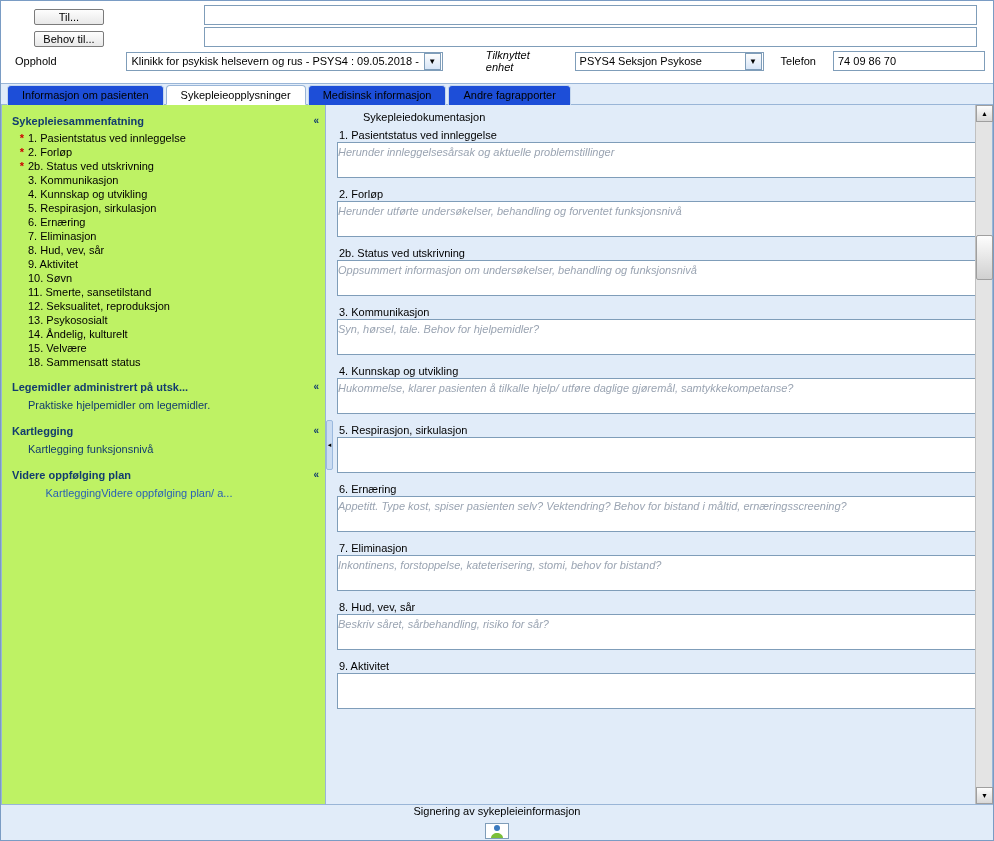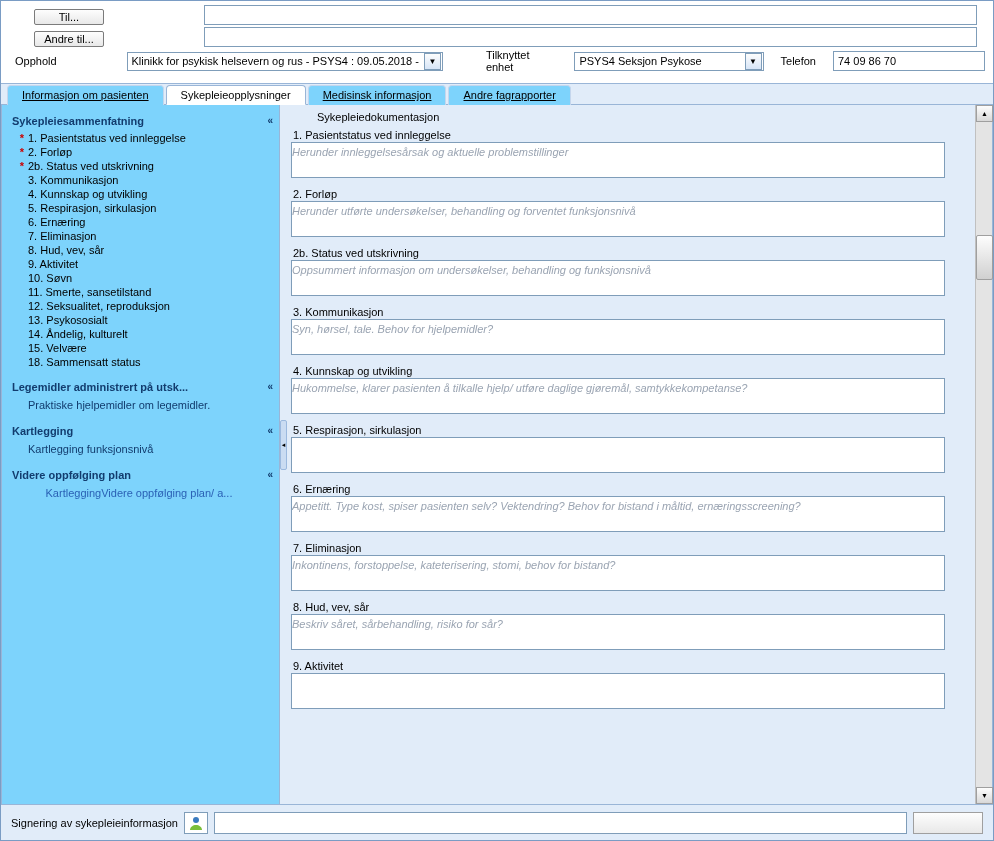--- a/index.html
+++ b/index.html
@@ -79,33 +79,33 @@
     border-radius:4px 4px 0 0;
     cursor:pointer;
     position:relative;
     top:1px;
   }
   .tab.active {
     background:#fff;
     font-weight:normal;
     border-bottom:1px solid #fff;
   }
-  .tab.inactive-blue { background:#7dd3fc; border-color:#c4d6ed;text-decoration:underline; }
+  .tab.inactive-blue { background:#1d4ed8; border-color:#c4d6ed; }
   
   .body-split {
     flex:1;
     display:flex;
     min-height:0;
     background:#e1ecf9;
     border-left:1px solid #99b5d7;
     border-right:1px solid #99b5d7;
   }
   .sidebar {
-    width:278px;
-    background:#7dd3fc;
+    width:324px;
+    background:#bef264;
     border-right:1px solid #99b5d7;
     padding:8px 4px 4px 8px;
     overflow:hidden;
   }
   .side-group-header {
     font-weight:bold;
     color:#123c6e;
     display:flex;
     justify-content:space-between;
     padding:2px 2px;
@@ -197,20 +197,21 @@
   }
   
   .bottom-bar {
     border-top:1px solid #99b5d7;
     background:#e1ecf9;
     height:36px;
     display:flex;
     align-items:center;
     padding:0 10px;
     gap:6px;
+    flex-direction:column;
   }
   .icon-btn {
     width:24px; height:22px;
     border:1px solid #7f9db9;
     background:#fff;
     display:flex;align-items:center;justify-content:center;
     font-size:12px;
     cursor:pointer;
   }
   .sign-input {
@@ -229,32 +230,32 @@
 
 <div class="app">
 
   <div class="top-rows">
     <div class="row">
       <button class="btn">Til...</button>
       <span class="to-field"></span>
       <input class="text-input" type="text" style="margin-left: 50px;">
     </div>
     <div class="row">
-      <button class="btn">Andre til...</button>
+      <button class="btn">Behov til...</button>
       <span class="to-field"></span>
       <input class="text-input" type="text" style="margin-left: 50px;">
     </div>
     <div class="row-opphold">
       <span class="label" style="width:110px;">Opphold</span>
       <div class="select-wrap" style="width:326px;">
         <span class="select-text">Klinikk for psykisk helsevern og rus - PSYS4 : 09.05.2018 -</span>
         <span style="flex:1"></span>
         <span class="select-arrow">▼</span>
       </div>
-      <span class="label" style="margin-left:26px;">Tilknyttet enhet</span>
+      <span class="label" style="margin-left:26px;font-style:italic;">Tilknyttet enhet</span>
       <div class="select-wrap" style="width:196px;">
         <span class="select-text">PSYS4 Seksjon Psykose</span>
         <span style="flex:1"></span>
         <span class="select-arrow">▼</span>
       </div>
       <span class="label">Telefon</span>
       <input class="text-input" style="flex: 0 0 136px;" type="text" value="74 09 86 70">
     </div>
   </div>
 

